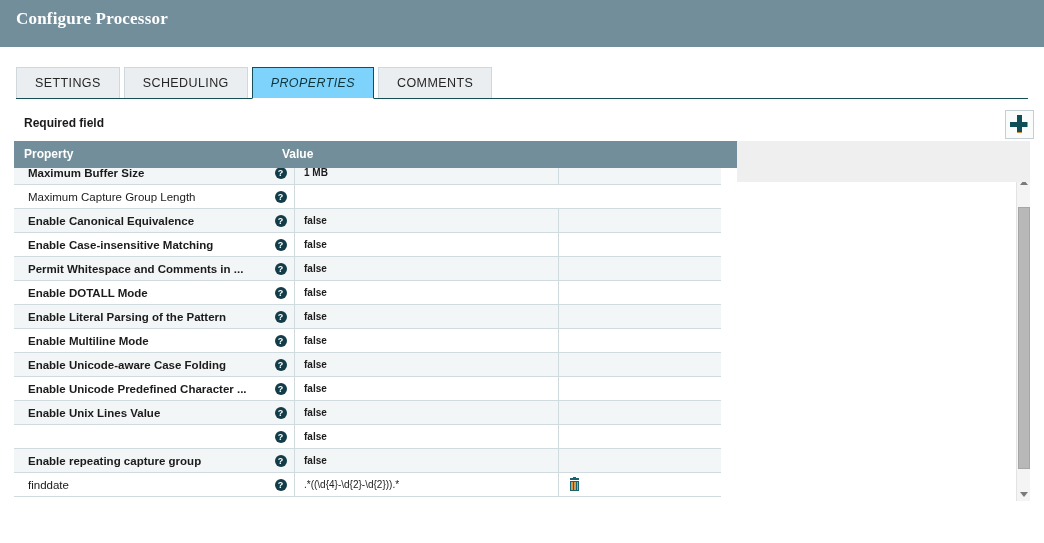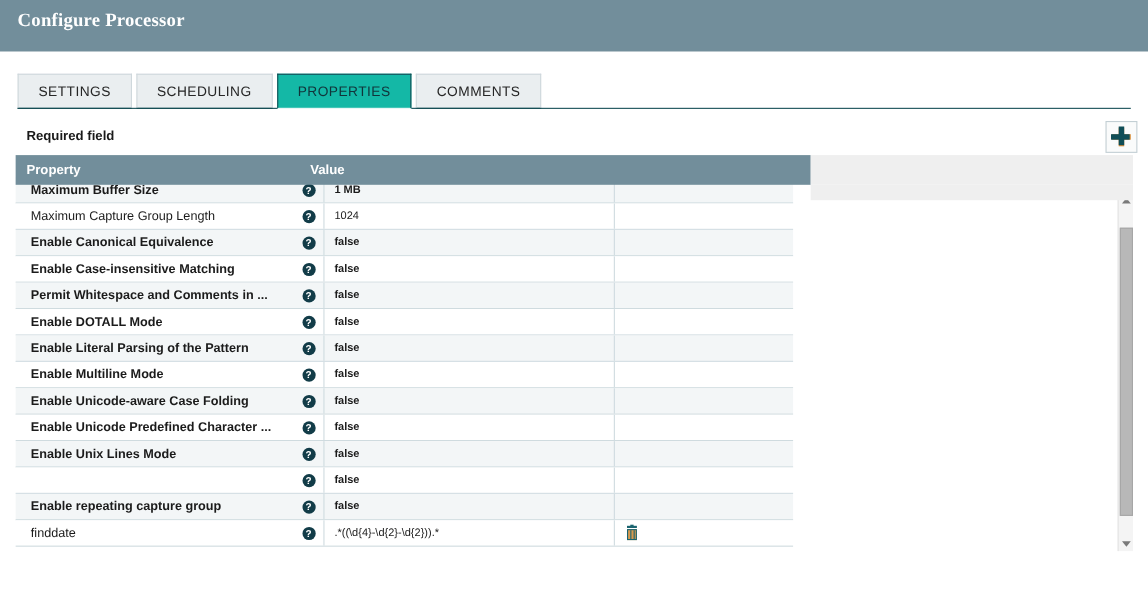--- a/index.html
+++ b/index.html
@@ -49,25 +49,25 @@
     letter-spacing: 0.4px;
     background: #eaeef0;
     border: 1px solid #cfd8dc;
     border-bottom: 1px solid #0d4a4a;
     margin-right: 4px;
     cursor: pointer;
     white-space: nowrap;
     text-align: center;
   }
   .tab.active {
-    background: #14b8a6;
+    background: #7dd3fc;
     border: 1px solid #164e56;
     border-bottom: 1px solid #ffffff;
     color: #11343a;
-    position: relative; z-index: 3;
+    position: relative; z-index: 3; font-style: italic;
   }
   .tabline {
     position: absolute; left: 16px; top: 51px;
     width: 1012px; height: 1px;
     background: #164e56;
   }
 
   
   .required-label {
     position: absolute; left: 24px; top: 116px;
@@ -276,21 +276,20 @@
             <span class="qicon">?</span>
           </div>
           <div class="cell-val bold">1 MB</div>
           <div class="cell-action"></div>
         </div>
         <div class="trow">
           <div class="cell-prop">Maximum Capture Group Length</div>
           <div class="cell-help">
             <span class="qicon">?</span>
           </div>
-          <div class="cell-val">1024</div>
           <div class="cell-action"></div>
         </div>
         <div class="trow alt">
           <div class="cell-prop req">Enable Canonical Equivalence</div>
           <div class="cell-help">
             <span class="qicon">?</span>
           </div>
           <div class="cell-val bold">false</div>
           <div class="cell-action"></div>
         </div>
@@ -344,21 +343,21 @@
         </div>
         <div class="trow">
           <div class="cell-prop req">Enable Unicode Predefined Character ...</div>
           <div class="cell-help">
             <span class="qicon">?</span>
           </div>
           <div class="cell-val bold">false</div>
           <div class="cell-action"></div>
         </div>
         <div class="trow alt">
-          <div class="cell-prop req">Enable Unix Lines Mode</div>
+          <div class="cell-prop req">Enable Unix Lines Value</div>
           <div class="cell-help">
             <span class="qicon">?</span>
           </div>
           <div class="cell-val bold">false</div>
           <div class="cell-action"></div>
         </div>
         <div class="trow">
           <div class="cell-help">
             <span class="qicon">?</span>
           </div>

